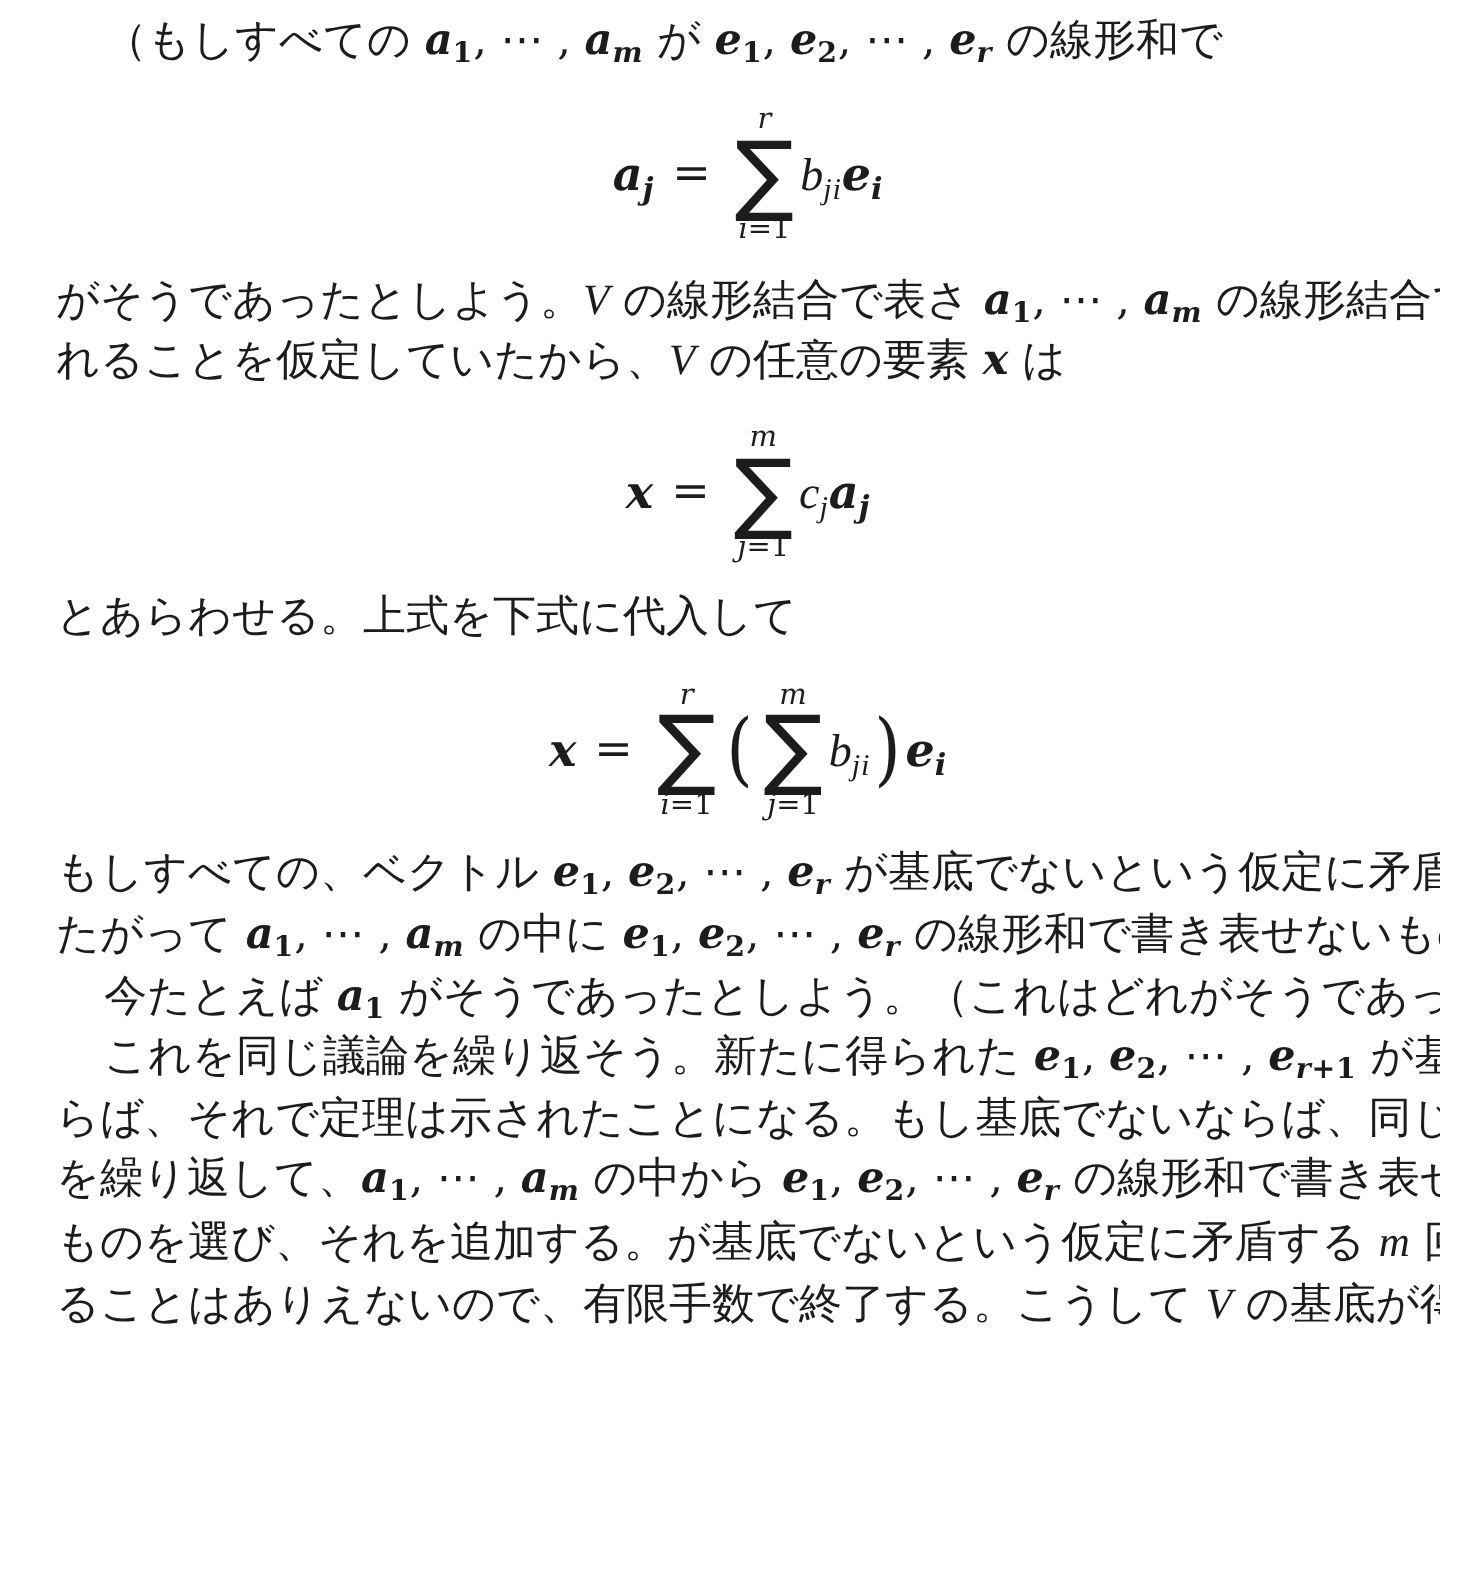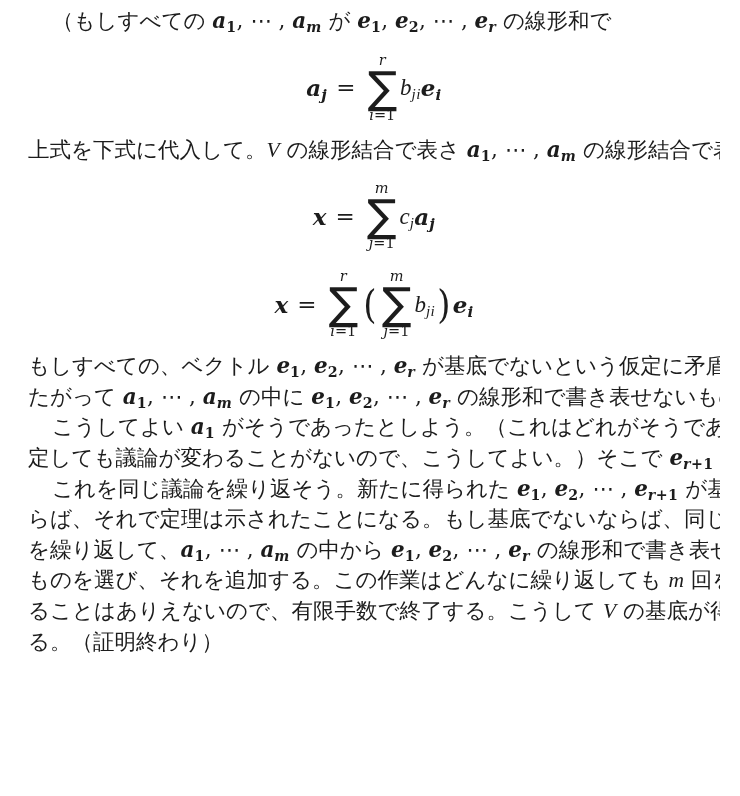--- a/index.html
+++ b/index.html
@@ -80,40 +80,42 @@
           <span class="sig-lo">
             <span class="sit">i</span>
             <span class="sud">=</span>
             <span class="sud">1</span>
           </span>
         </span>
         <span class="mit">b<sub class="msub"><span class="sit">j</span><span class="sit">i</span></sub></span>
         <span class="mbi">e<sub class="msub"><span class="sit">i</span></sub></span>
       </span>
     </div>
-    <div class="line"><span class="jt">上式を下式に代入して。</span><span class="mit">V</span><span class="jt"> の線形結合で表さ </span><span class="mbi">a<sub class="msub"><span class="sud">1</span></sub></span><span class="jt">, ⋯ , </span><span class="mbi">a<sub class="msub"><span class="sit">m</span></sub></span><span class="jt"> の線形結合で表さ</span></div>
+    <div class="line"><span class="jt">がそうであったとしよう。</span><span class="mit">V</span><span class="jt"> の線形結合で表さ </span><span class="mbi">a<sub class="msub"><span class="sud">1</span></sub></span><span class="jt">, ⋯ , </span><span class="mbi">a<sub class="msub"><span class="sit">m</span></sub></span><span class="jt"> の線形結合で表さ</span></div>
+    <div class="line"><span class="jt">れることを仮定していたから、</span><span class="mit">V</span><span class="jt"> の任意の要素 </span><span class="mbi">x</span><span class="jt"> は</span></div>
     <div class="fline">
       <span class="fx">
         <span class="mbi">x</span>
         <span class="mrel">=</span>
         <span class="sig">
           <span class="sig-up">
             <span class="sit">m</span>
           </span>
           <span class="sig-gl">∑</span>
           <span class="sig-lo">
             <span class="sit">j</span>
             <span class="sud">=</span>
             <span class="sud">1</span>
           </span>
         </span>
         <span class="mit">c<sub class="msub"><span class="sit">j</span></sub></span>
         <span class="mbi">a<sub class="msub"><span class="sit">j</span></sub></span>
       </span>
     </div>
+    <div class="line"><span class="jt">とあらわせる。上式を下式に代入して</span></div>
     <div class="fline">
       <span class="fx">
         <span class="mbi">x</span>
         <span class="mrel">=</span>
         <span class="sig">
           <span class="sig-up">
             <span class="sit">r</span>
           </span>
           <span class="sig-gl">∑</span>
           <span class="sig-lo">
@@ -134,21 +136,19 @@
             <span class="sud">1</span>
           </span>
         </span>
         <span class="mit">b<sub class="msub"><span class="sit">j</span><span class="sit">i</span></sub></span>
         <span class="mpar">)</span>
         <span class="mbi">e<sub class="msub"><span class="sit">i</span></sub></span>
       </span>
     </div>
     <div class="line"><span class="jt">もしすべての、ベクトル </span><span class="mbi">e<sub class="msub"><span class="sud">1</span></sub></span><span class="jt">, </span><span class="mbi">e<sub class="msub"><span class="sud">2</span></sub></span><span class="jt">, ⋯ , </span><span class="mbi">e<sub class="msub"><span class="sit">r</span></sub></span><span class="jt"> が基底でないという仮定に矛盾する。し</span></div>
     <div class="line"><span class="jt">たがって </span><span class="mbi">a<sub class="msub"><span class="sud">1</span></sub></span><span class="jt">, ⋯ , </span><span class="mbi">a<sub class="msub"><span class="sit">m</span></sub></span><span class="jt"> の中に </span><span class="mbi">e<sub class="msub"><span class="sud">1</span></sub></span><span class="jt">, </span><span class="mbi">e<sub class="msub"><span class="sud">2</span></sub></span><span class="jt">, ⋯ , </span><span class="mbi">e<sub class="msub"><span class="sit">r</span></sub></span><span class="jt"> の線形和で書き表せないものが存</span></div>
-    <div class="line indent"><span class="jt">こうしてよい </span><span class="mbi">a<sub class="msub"><span class="sud">1</span></sub></span><span class="jt"> がそうであったとしよう。（これはどれがそうであったと仮</span></div>
-    <div class="line"><span class="jt">定しても議論が変わることがないので、こうしてよい。）そこで </span><span class="mbi">e<sub class="msub"><span class="sit">r</span><span class="sud">+</span><span class="sud">1</span></sub></span></div>
+    <div class="line indent"><span class="jt">今たとえば </span><span class="mbi">a<sub class="msub"><span class="sud">1</span></sub></span><span class="jt"> がそうであったとしよう。（これはどれがそうであったと仮</span></div>
     <div class="line indent"><span class="jt">これを同じ議論を繰り返そう。新たに得られた </span><span class="mbi">e<sub class="msub"><span class="sud">1</span></sub></span><span class="jt">, </span><span class="mbi">e<sub class="msub"><span class="sud">2</span></sub></span><span class="jt">, ⋯ , </span><span class="mbi">e<sub class="msub"><span class="sit">r</span><span class="sud">+</span><span class="sud">1</span></sub></span><span class="jt"> が基底な</span></div>
     <div class="line"><span class="jt">らば、それで定理は示されたことになる。もし基底でないならば、同じ議論</span></div>
     <div class="line"><span class="jt">を繰り返して、</span><span class="mbi">a<sub class="msub"><span class="sud">1</span></sub></span><span class="jt">, ⋯ , </span><span class="mbi">a<sub class="msub"><span class="sit">m</span></sub></span><span class="jt"> の中から </span><span class="mbi">e<sub class="msub"><span class="sud">1</span></sub></span><span class="jt">, </span><span class="mbi">e<sub class="msub"><span class="sud">2</span></sub></span><span class="jt">, ⋯ , </span><span class="mbi">e<sub class="msub"><span class="sit">r</span></sub></span><span class="jt"> の線形和で書き表せない</span></div>
-    <div class="line"><span class="jt">ものを選び、それを追加する。この作業はどんなに繰り返しても </span><span class="mit">m</span><span class="jt"> 回を超え</span></div>
+    <div class="line"><span class="jt">ものを選び、それを追加する。が基底でないという仮定に矛盾する </span><span class="mit">m</span><span class="jt"> 回を超え</span></div>
     <div class="line"><span class="jt">ることはありえないので、有限手数で終了する。こうして </span><span class="mit">V</span><span class="jt"> の基底が得られ</span></div>
-    <div class="line"><span class="jt">る。（証明終わり）</span></div>
   </main>
 
 </body></html>

